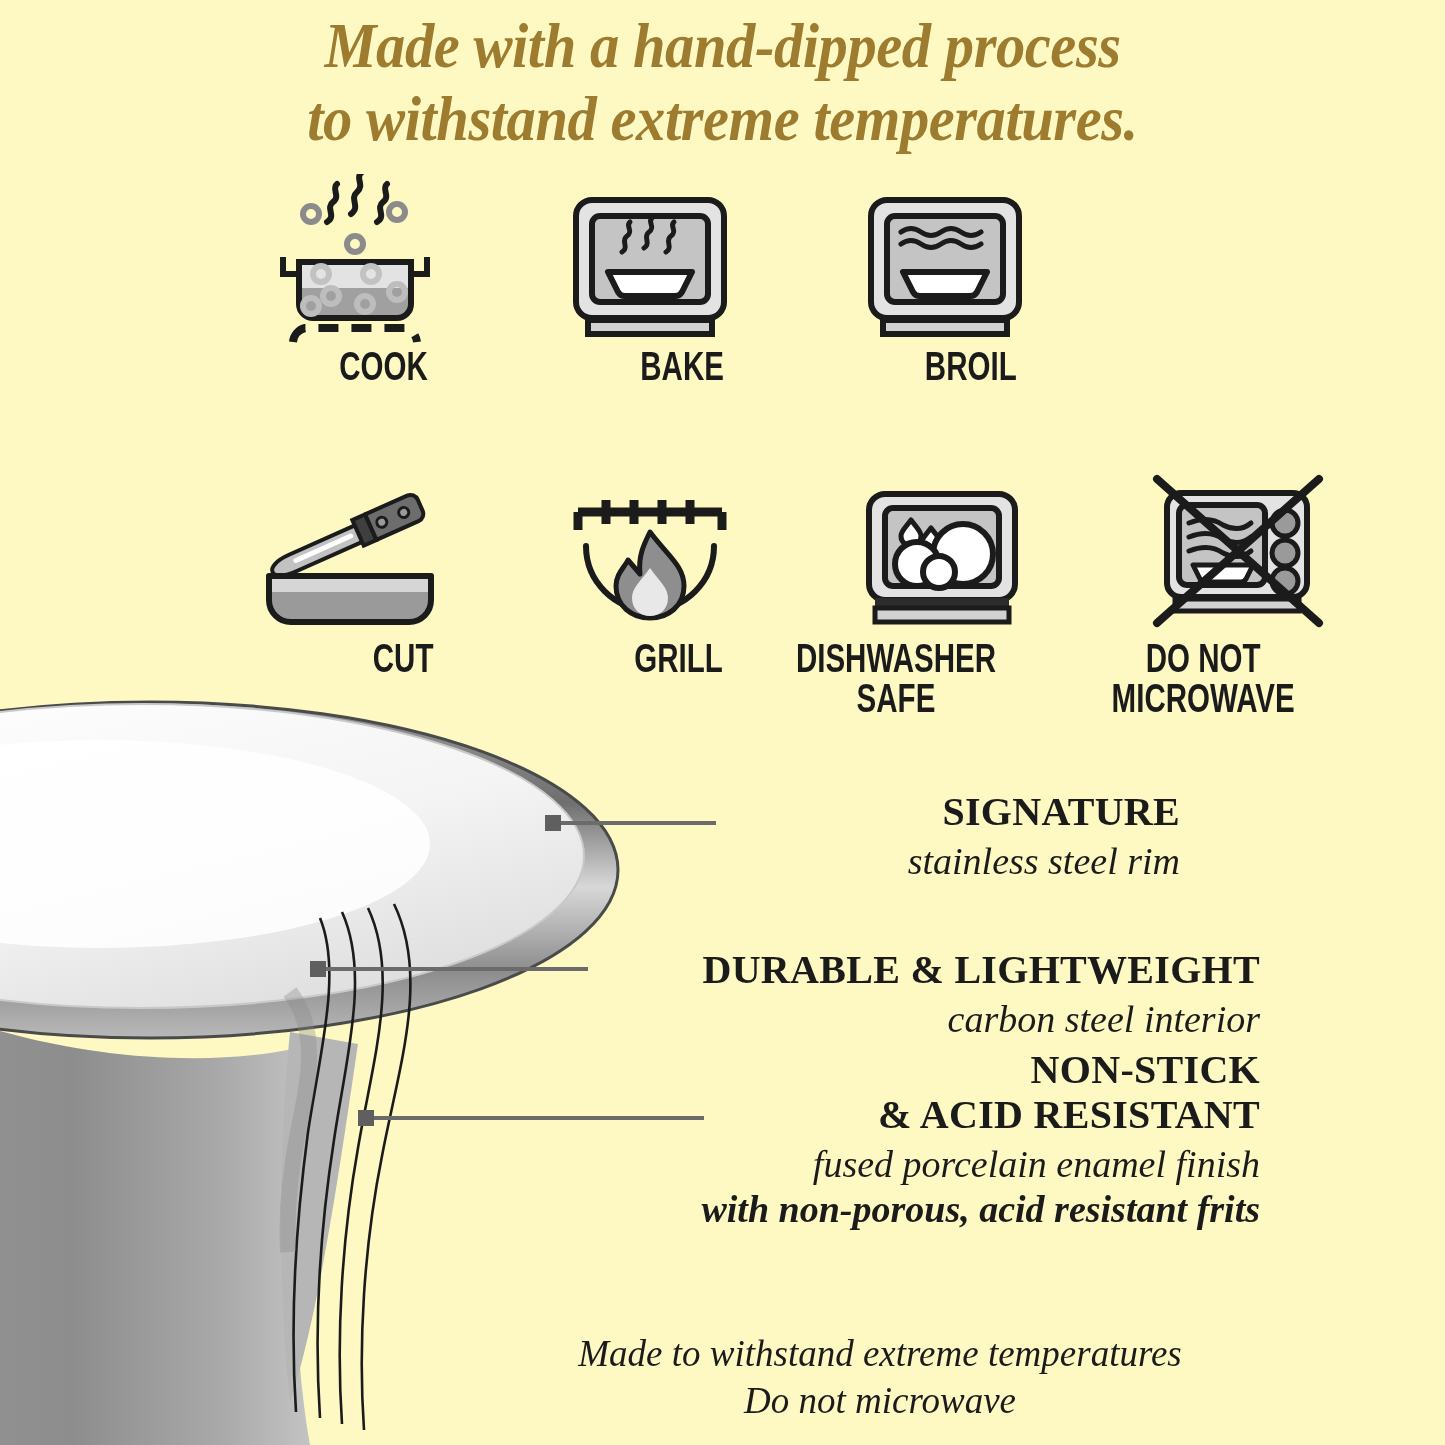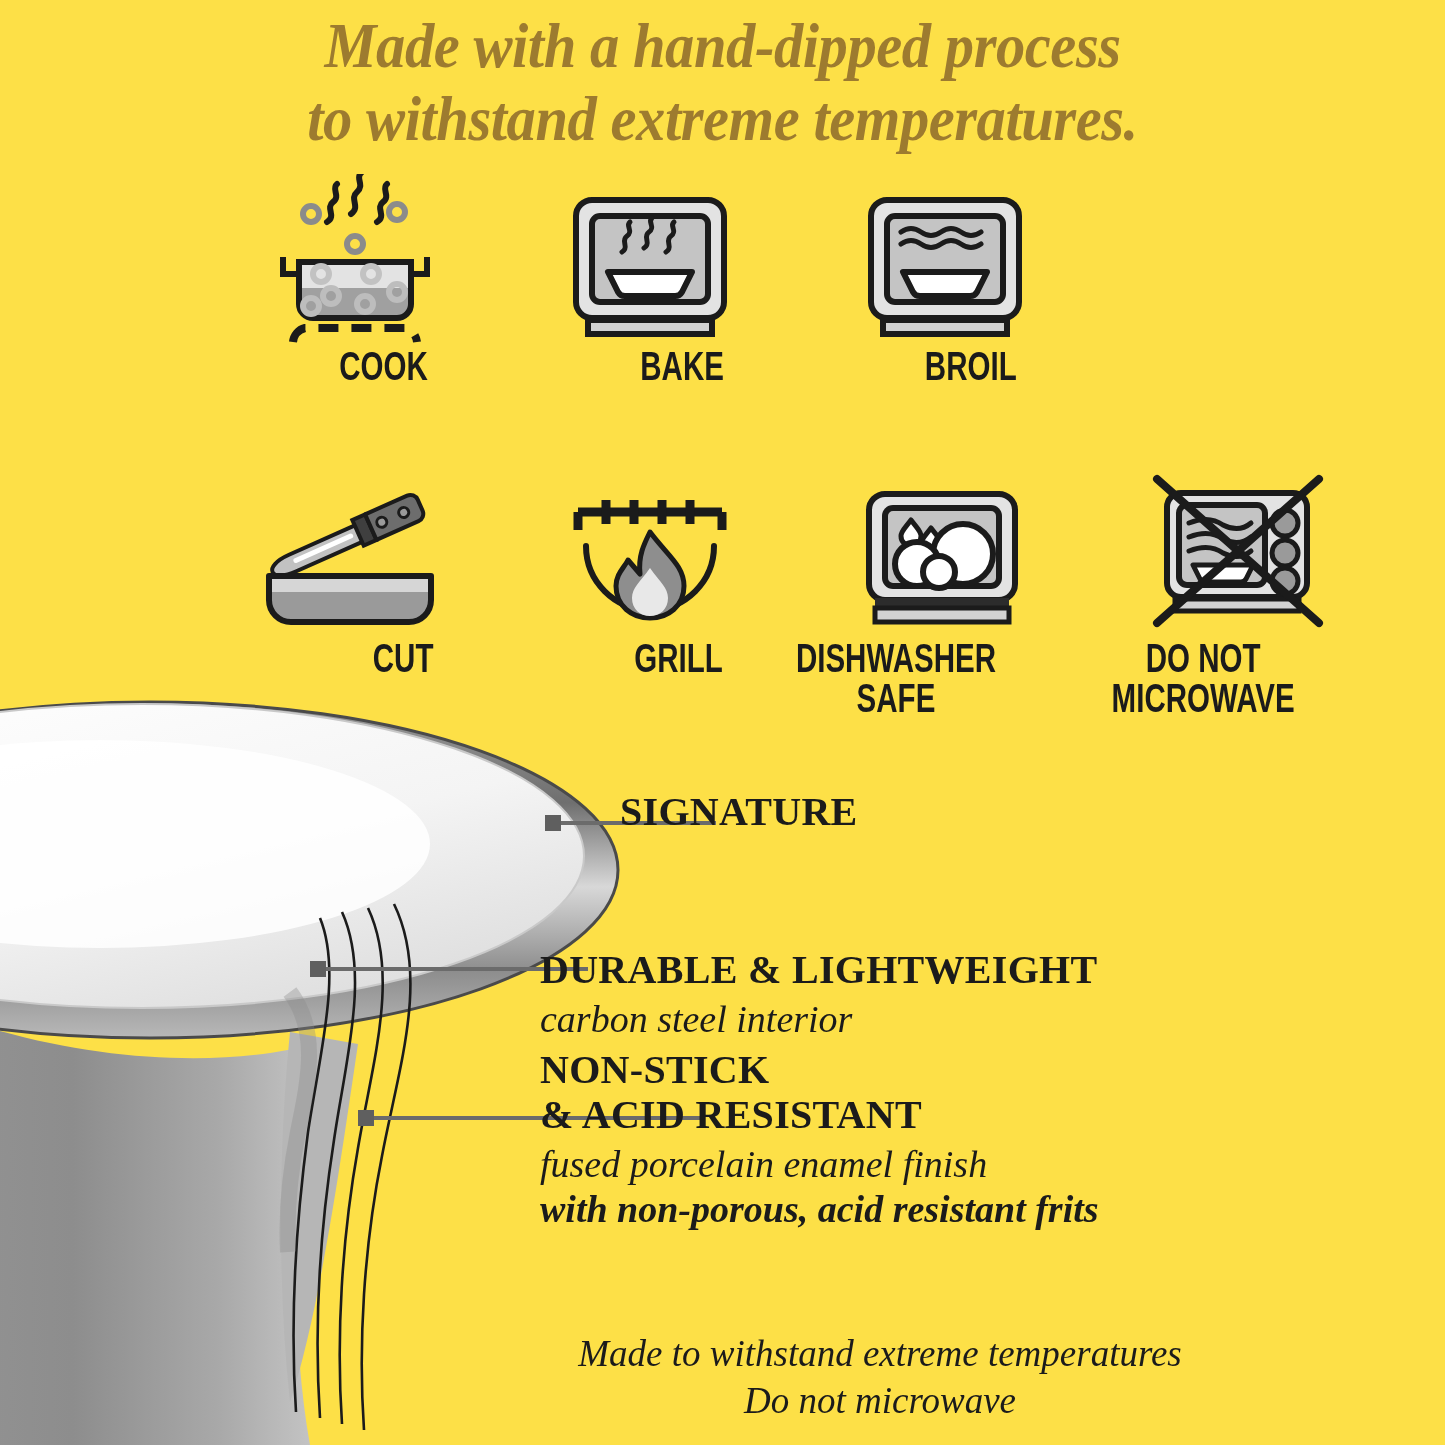--- a/index.html
+++ b/index.html
@@ -4,21 +4,21 @@
 <style>
   html, body {
     margin: 0;
     padding: 0;
     background: #ffffff;
   }
   #page {
     position: relative;
     width: 1445px;
     height: 1445px;
-    background: #fde047;
+    background: #fef9c3;
     overflow: hidden;
     font-family: "Liberation Serif", serif;
   }
 
   
   .headline {
     position: absolute;
     top: 10px;
     left: 0;
     width: 1445px;
@@ -77,21 +77,21 @@
     position: absolute;
     left: -10px;
     top: 612px;
     width: 640px;
     height: 833px;
   }
 
   
   .callout {
     position: absolute;
-    text-align: left;
+    text-align: right;
   }
   .callout-title {
     color: #1b1b1b;
     font-family: "Liberation Serif", serif;
     font-weight: bold;
     font-size: 40px;
     line-height: 1.12;
     letter-spacing: 0.3px;
   }
   .callout-sub {
@@ -381,20 +381,21 @@
   <div class="leader" style="left:561px; top:821px; width:155px;"></div>
 
   <div class="leader-dot" style="left:310px; top:961px;"></div>
   <div class="leader" style="left:326px; top:967px; width:262px;"></div>
 
   <div class="leader-dot" style="left:358px; top:1110px;"></div>
   <div class="leader" style="left:374px; top:1116px; width:330px;"></div>
 
   <div class="callout" id="callout-signature">
     <div class="callout-title">SIGNATURE</div>
+    <div class="callout-sub">stainless steel rim</div>
   </div>
 
   <div class="callout" id="callout-durable">
     <div class="callout-title">DURABLE &amp; LIGHTWEIGHT</div>
     <div class="callout-sub">carbon steel interior</div>
   </div>
 
   <div class="callout" id="callout-nonstick">
     <div class="callout-title">NON-STICK</div>
     <div class="callout-title">&amp; ACID RESISTANT</div>

